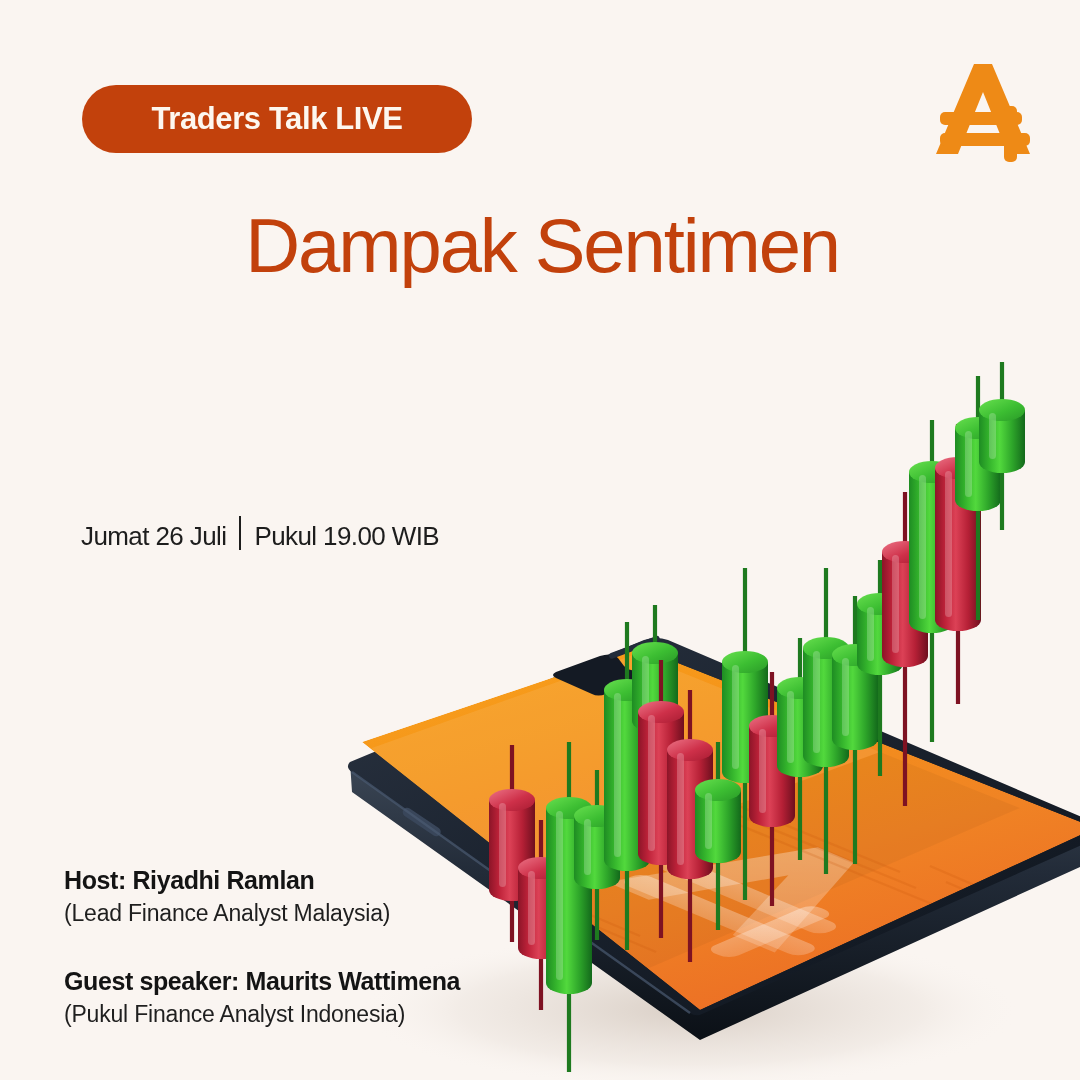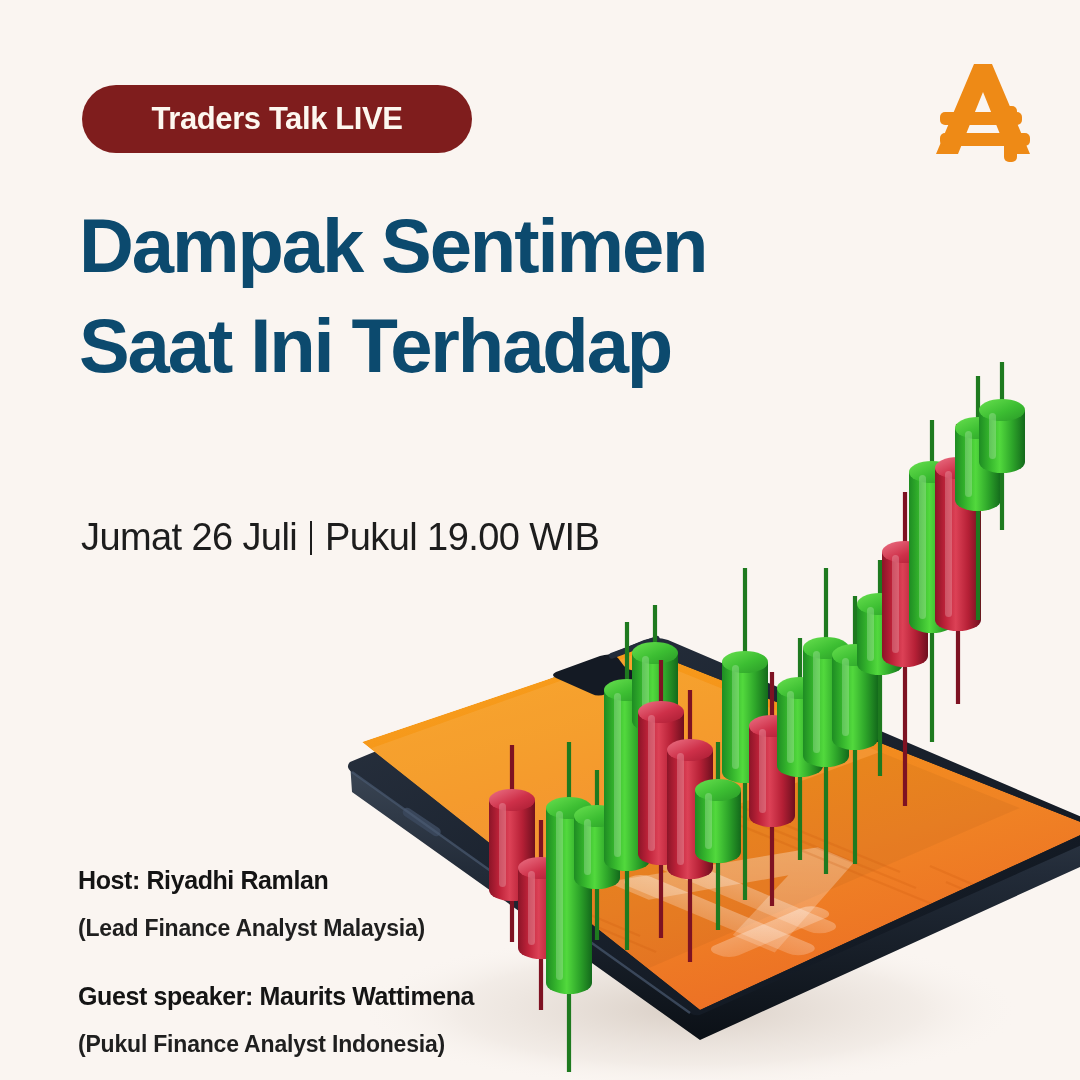--- a/index.html
+++ b/index.html
@@ -22,79 +22,80 @@
   #artwork { position:absolute; inset:0; z-index:1; }
 
   
   #content { position:absolute; inset:0; z-index:3; }
 
   
   .badge {
     position:absolute;
     left:82px; top:85px;
     width:390px; height:68px;
-    background:#7f1d1d;
+    background:#c2410c;
     border-radius:34px;
     display:flex; align-items:center; justify-content:center;
   }
   .badge-label {
     color:#FDF7EF;
     font-size:31px;
     font-weight:bold;
     letter-spacing:-0.4px;
   }
 
   
   .logo { position:absolute; left:930px; top:58px; width:108px; height:104px; }
 
   
   .title {
     position:absolute;
     left:79px; top:196px;
     width:760px;
-    color:#0c4a6e;
+    color:#c2410c;
     font-size:76px;
-    font-weight:bold;
+    font-weight:normal;
     line-height:100px;
     letter-spacing:-2.1px;
+    text-align:right;
   }
   .title-line { display:block; white-space:nowrap; }
 
   
   .datetime {
     position:absolute;
     left:81px; top:516px;
     color:#1D1D1D;
-    font-size:38px;
+    font-size:26px;
     font-weight:400;
     letter-spacing:-0.6px;
     white-space:nowrap;
   }
   .divider-bar {
     display:inline-block;
     width:2px; height:34px;
     background:#1D1D1D;
     margin:0 13px -5px 13px;
   }
 
   
-  .speakers { position:absolute; left:78px; top:866px; width:520px; }
+  .speakers { position:absolute; left:64px; top:866px; width:520px; }
   .sp-name {
     color:#141414;
     font-size:25px;
     font-weight:bold;
     letter-spacing:-0.4px;
     white-space:nowrap;
   }
   .sp-role {
     color:#1F1F1F;
     font-size:23px;
-    font-weight:700;
+    font-weight:400;
     letter-spacing:-0.2px;
-    margin-top:20px;
+    margin-top:5px;
     white-space:nowrap;
   }
   .sp-block + .sp-block { margin-top:40px; }
 </style>
 </head>
 <body>
 
 <div id="poster">
 
   <div id="artwork">
@@ -334,21 +335,20 @@
           <path d="M44,6 L62,6 L100,96 L78,96 L53,34 L28,96 L6,96 Z"></path>
           <rect x="10" y="54" width="82" height="13" rx="5"></rect>
           <rect x="10" y="75" width="90" height="13" rx="5"></rect>
           <rect x="74" y="48" width="13" height="56" rx="5"></rect>
         </g>
       </svg>
     </div>
 
     <h1 class="title">
       <span class="title-line">Dampak Sentimen</span>
-      <span class="title-line">Saat Ini Terhadap</span>
     </h1>
 
     <div class="datetime">
       <span>Jumat 26 Juli</span><span class="divider-bar"></span><span>Pukul 19.00 WIB</span>
     </div>
 
     <div class="speakers">
       <div class="sp-block">
         <div class="sp-name">Host: Riyadhi Ramlan</div>
         <div class="sp-role">(Lead Finance Analyst Malaysia)</div>

